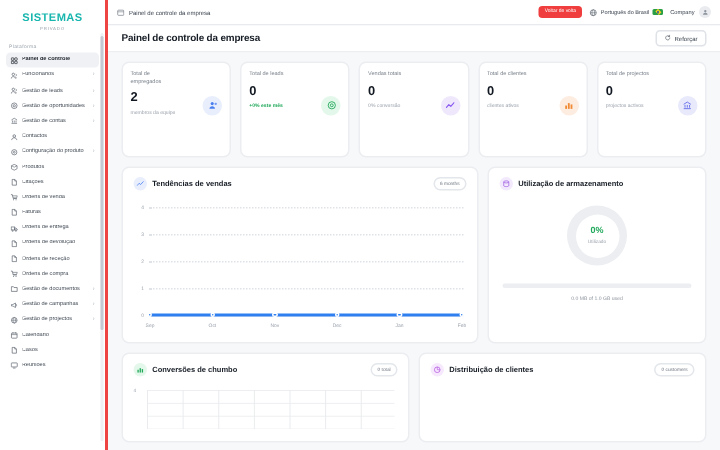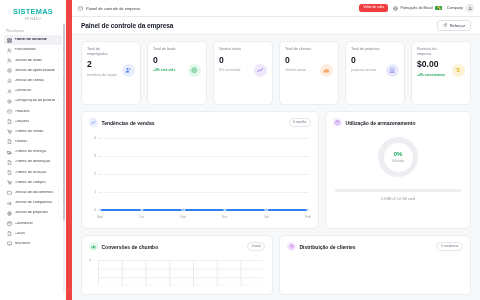--- a/index.html
+++ b/index.html
@@ -9,21 +9,21 @@
     font-family: "Liberation Sans", sans-serif;
     background: #ffffff;
     color: #1f2430;
   }
   #app { display: flex; width: 480px; height: 300px; background: #f7f8fa; }
 
   
   #sidebar {
     width: 72px; height: 300px; flex: 0 0 72px;
     background: #ffffff;
-    border-right: 6px solid #ef4444;
+    border-right: 2px solid #ef4444;
     position: relative;
     overflow: hidden;
   }
   .logo-wrap { padding: 7px 4px 5px; text-align: center; }
   .logo-main {
     font-size: 7.4px; font-weight: 700; letter-spacing: .3px;
     color: #18b6ae;
   }
   .logo-sub {
     font-size: 2.9px; color: #9aa3ad; letter-spacing: .55px; margin-top: 1px;
@@ -567,30 +567,20 @@
             <div class="stat-title">Total de projectos</div>
             <div class="stat-value">0</div>
             <div class="stat-sub">projectos activos</div>
             <div class="stat-ico" style="background:#e8eafc">
               <svg viewBox="0 0 16 16">
                 <path d="M2 6.4 8 2.6l6 3.8" fill="none" stroke="#5b63e8" stroke-width="1.4" stroke-linejoin="round"></path>
                 <line x1="4.2" y1="7.4" x2="4.2" y2="12" stroke="#5b63e8" stroke-width="1.4"></line>
                 <line x1="8" y1="7.4" x2="8" y2="12" stroke="#5b63e8" stroke-width="1.4"></line>
                 <line x1="11.8" y1="7.4" x2="11.8" y2="12" stroke="#5b63e8" stroke-width="1.4"></line>
                 <line x1="2" y1="13.6" x2="14" y2="13.6" stroke="#5b63e8" stroke-width="1.4"></line>
-              </svg>
-            </div>
-          </div>
-          <div class="card stat">
-            <div class="stat-title">Receitas da empresa</div>
-            <div class="stat-value">$0.00</div>
-            <div class="stat-sub green">+0% crescimento</div>
-            <div class="stat-ico" style="background:#fcf3d4">
-              <svg viewBox="0 0 16 16">
-                <text x="8" y="12.4" font-size="12" font-weight="700" text-anchor="middle" fill="#d9a812" font-family="Liberation Sans">S</text>
               </svg>
             </div>
           </div>
         </section>
 
       <section id="row2">
         <div class="card chart-card" id="salescard">
           <div class="cc-head">
             <span class="cc-ico" style="background:#e8eefc">
               <svg viewBox="0 0 16 16">

